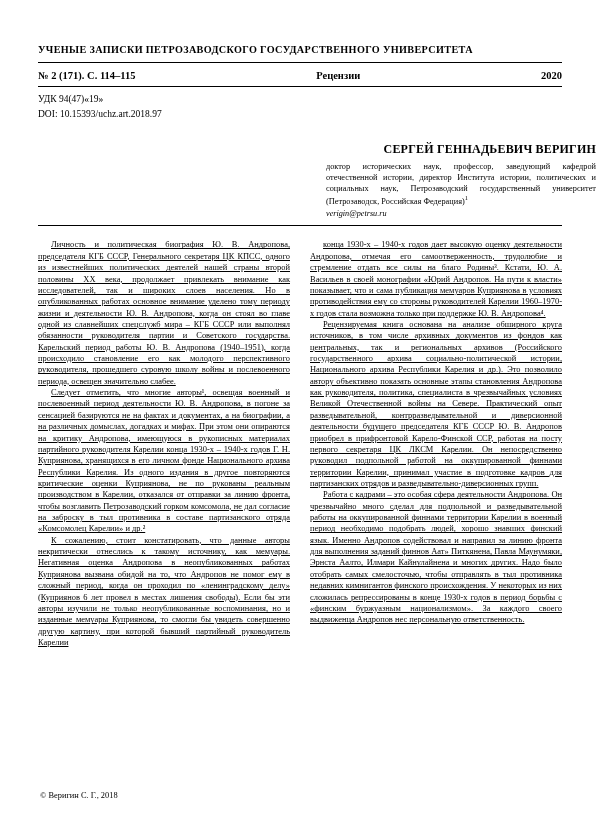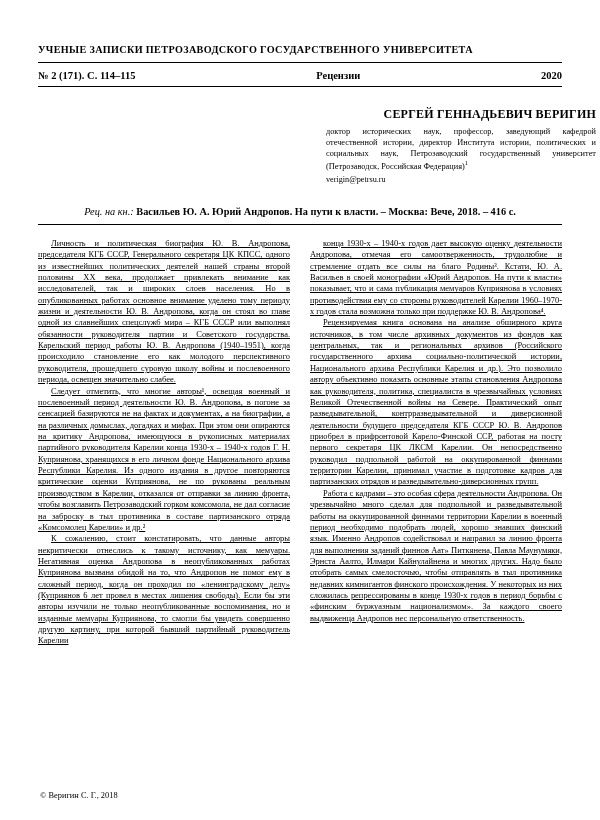--- a/index.html
+++ b/index.html
@@ -70,20 +70,21 @@
     font-size: 12px;
     letter-spacing: 0.2px;
     margin-bottom: 4px;
   }
   .author-affil {
     text-align: justify;
     font-size: 8.3px;
     line-height: 1.33;
   }
   .author-email {
+    font-style: italic;
     font-size: 8.2px;
     margin-top: 3px;
   }
   .sup { font-size: 6.4px; vertical-align: super; }
 
   .book-line {
     margin-top: 22px;
     font-size: 10.3px;
     text-align: center;
   }
@@ -122,31 +123,31 @@
   <div class="journal-title">УЧЕНЫЕ ЗАПИСКИ ПЕТРОЗАВОДСКОГО ГОСУДАРСТВЕННОГО УНИВЕРСИТЕТА</div>
   <div class="rule"></div>
 
   <div class="meta-row">
     <div class="meta-left">№ 2 (171). С. 114–115</div>
     <div class="meta-center">Рецензии</div>
     <div class="meta-right">2020</div>
   </div>
   <div class="rule-thin"></div>
 
+  <div class="udk-block">
+    <div>УДК 94(47)«19»</div>
+    <div>DOI: 10.15393/uchz.art.2018.97</div>
+  </div>
 
   <div class="author-block">
     <div class="author-name">СЕРГЕЙ ГЕННАДЬЕВИЧ ВЕРИГИН</div>
     <div class="author-affil"><span>доктор исторических наук, профессор, заведующий кафедрой отечественной истории, директор Института истории, политических и социальных наук, Петрозаводский государственный университет (Петрозаводск, Российская Федерация)</span><span class="sup">1</span></div>
     <div class="author-email">verigin@petrsu.ru</div>
   </div>
 
-  <div class="book-line">
-    <span class="ital">Рец. на кн.:</span>
-    <span class="bold">Васильев Ю. А. Юрий Андропов. На пути к власти. – Москва: Вече, 2018. – 416 с.</span>
-  </div>
   <div class="rule-thin rule-after-book"></div>
 
   <div class="columns">
     <p>Личность и политическая биография Ю. В. Андропова, председателя КГБ СССР, Генерального секретаря ЦК КПСС, одного из известнейших политических деятелей нашей страны второй половины XX века, продолжает привлекать внимание как исследователей, так и широких слоев населения. Но в опубликованных работах основное внимание уделено тому периоду жизни и деятельности Ю. В. Андропова, когда он стоял во главе одной из славнейших спецслужб мира – КГБ СССР или выполнял обязанности руководителя партии и Советского государства. Карельский период работы Ю. В. Андропова (1940–1951), когда происходило становление его как молодого перспективного руководителя, прошедшего суровую школу войны и послевоенного периода, освещен значительно слабее.</p>
     <p>Следует отметить, что многие авторы¹, освещая военный и послевоенный период деятельности Ю. В. Андропова, в погоне за сенсацией базируются не на фактах и документах, а на биографии, а на различных домыслах, догадках и мифах. При этом они опираются на критику Андропова, имеющуюся в рукописных материалах партийного руководителя Карелии конца 1930-х – 1940-х годов Г. Н. Куприянова, хранящихся в его личном фонде Национального архива Республики Карелия. Из одного издания в другое повторяются критические оценки Куприянова, не по рукованы реальным производством в Карелии, отказался от отправки за линию фронта, чтобы возглавить Петрозаводский горком комсомола, не дал согласие на заброску в тыл противника в составе партизанского отряда «Комсомолец Карелии» и др.²</p>
     <p>К сожалению, стоит констатировать, что данные авторы некритически отнеслись к такому источнику, как мемуары. Негативная оценка Андропова в неопубликованных работах Куприянова вызвана обидой на то, что Андропов не помог ему в сложный период, когда он проходил по «ленинградскому делу» (Куприянов 6 лет провел в местах лишения свободы). Если бы эти авторы изучили не только неопубликованные воспоминания, но и изданные мемуары Куприянова, то смогли бы увидеть совершенно другую картину, при которой бывший партийный руководитель Карелии</p>
     <p>конца 1930-х – 1940-х годов дает высокую оценку деятельности Андропова, отмечая его самоотверженность, трудолюбие и стремление отдать все силы на благо Родины³. Кстати, Ю. А. Васильев в своей монографии «Юрий Андропов. На пути к власти» показывает, что и сама публикация мемуаров Куприянова в условиях противодействия ему со стороны руководителей Карелии 1960–1970-х годов стала возможна только при поддержке Ю. В. Андропова⁴.</p>
     <p>Рецензируемая книга основана на анализе обширного круга источников, в том числе архивных документов из фондов как центральных, так и региональных архивов (Российского государственного архива социально-политической истории, Национального архива Республики Карелия и др.). Это позволило автору объективно показать основные этапы становления Андропова как руководителя, политика, специалиста в чрезвычайных условиях Великой Отечественной войны на Севере. Практический опыт разведывательной, контрразведывательной и диверсионной деятельности будущего председателя КГБ СССР Ю. В. Андропов приобрел в прифронтовой Карело-Финской ССР, работая на посту первого секретаря ЦК ЛКСМ Карелии. Он непосредственно руководил подпольной работой на оккупированной финнами территории Карелии, принимал участие в подготовке кадров для партизанских отрядов и разведывательно-диверсионных групп.</p>
     <p>Работа с кадрами – это особая сфера деятельности Андропова. Он чрезвычайно много сделал для подпольной и разведывательной работы на оккупированной финнами территории Карелии в военный период необходимо подобрать людей, хорошо знавших финский язык. Именно Андропов содействовал и направил за линию фронта для выполнения заданий финнов Аат» Питкянена, Павла Маунумяки, Эрнста Аалто, Илмари Кайнулайнена и многих других. Надо было отобрать самых смелосточью, чтобы отправлять в тыл противника недавних кимнигантов финского происхождения. У некоторых из них сложилась репрессированы в конце 1930-х годов в период борьбы с «финским буржуазным национализмом». За каждого своего выдвиженца Андропов нес персональную ответственность.</p>
   </div>

